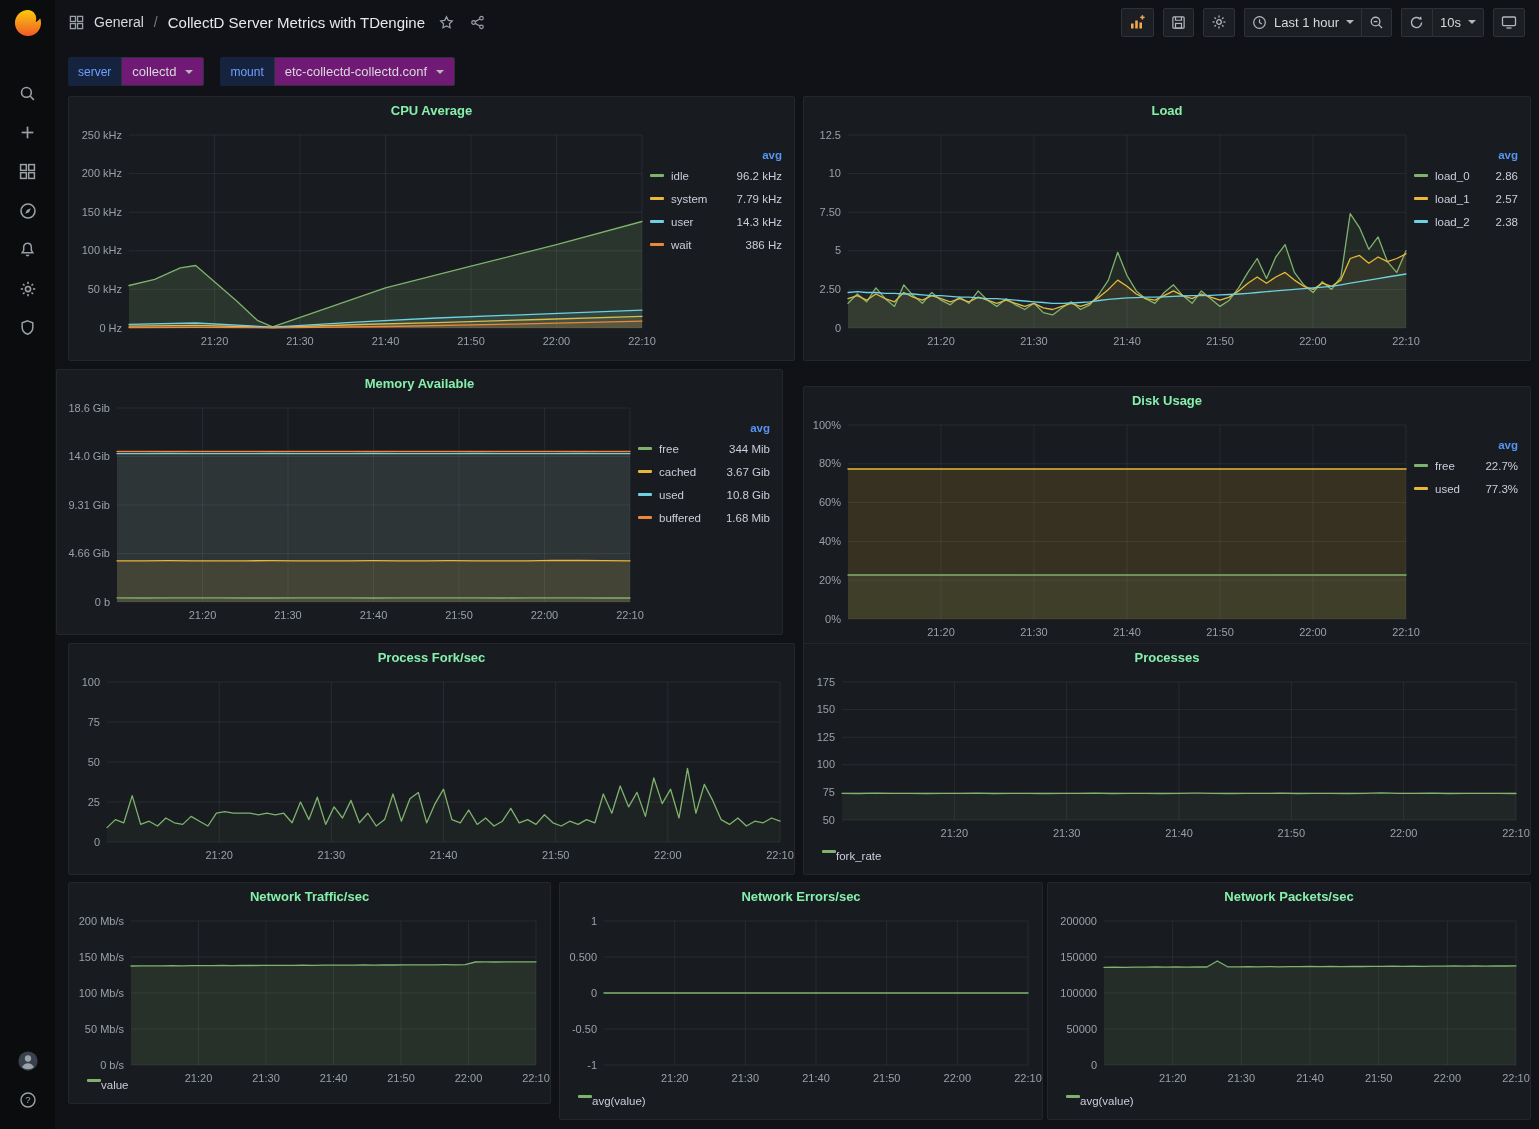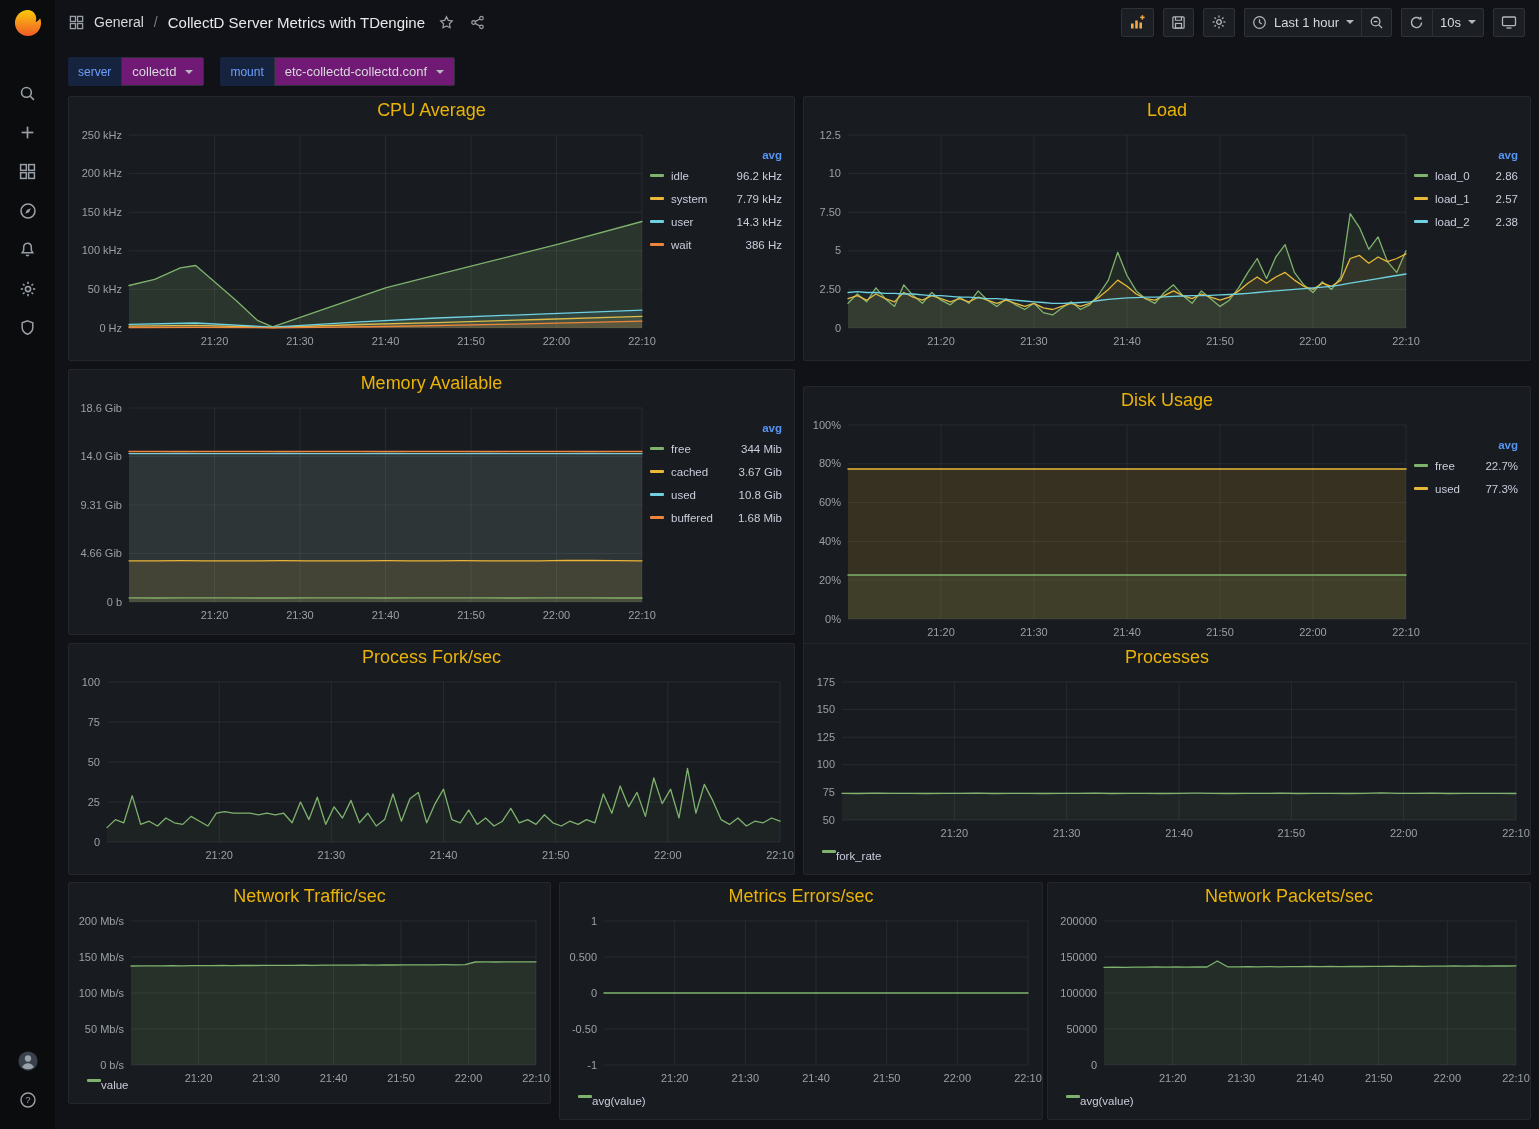--- a/index.html
+++ b/index.html
@@ -32,37 +32,37 @@
 
   
   .vars{position:absolute;left:68px;top:57px;display:flex;gap:16px;z-index:2}
   .var-chip{display:flex;height:29px}
   .var-label{background:#16233e;color:#6e9fff;display:flex;align-items:center;padding:0 10px;border-radius:2px 0 0 2px;font-size:12px}
   .var-value{background:#701a75;border:1px solid #2e3138;display:flex;align-items:center;gap:9px;padding:0 10px;border-radius:0 2px 2px 0;color:#d8d9da;cursor:pointer;font-size:13px}
 
   
   .panel{position:absolute;background:#181b1f;border:1px solid #25262b;border-radius:2px;display:flex;flex-direction:column}
   .panel-header{height:26px;display:flex;align-items:center;justify-content:center;cursor:pointer;flex:none}
-  .panel-header h2{font-size:18px;font-weight:400;color:#eab308}
+  .panel-header h2{font-size:13px;font-weight:700;color:#86efac}
   .panel-body{flex:1;display:flex;min-height:0;padding:0 4px 2px 4px}
   .panel-body.col{flex-direction:column}
   .chart-area{flex:1;position:relative;min-width:0;min-height:0}
   .legend-right{width:140px;flex:none;padding:26px 8px 0 0;font-size:11.5px}
   .legend-right.narrow{width:112px}
   .lg-head{text-align:right;color:#5794f2;margin-bottom:3px;font-weight:700}
   .lg-row{display:flex;align-items:center;gap:7px;height:23px;cursor:pointer}
   .lg-dash{width:14px;height:3px;border-radius:1px;flex:none}
   .lg-name{color:#ccccdc}
   .lg-val{margin-left:auto;color:#ccccdc}
   .legend-bottom{height:22px;flex:none;display:flex;padding-left:14px;font-size:11.5px;color:#ccccdc;cursor:pointer}
 
   
   #p0{left:68px;top:96px;width:727px;height:265px}
   #p1{left:803px;top:96px;width:728px;height:265px}
-  #p2{left:68px;top:369px;width:727px;height:266px}
+  #p2{left:56px;top:369px;width:727px;height:266px}
   #p3{left:803px;top:386px;width:728px;height:324px}
   #p4{left:68px;top:643px;width:727px;height:232px}
   #p5{left:803px;top:643px;width:728px;height:232px}
   #p6{left:68px;top:882px;width:483px;height:222px}
   #p7{left:559px;top:882px;width:484px;height:238px}
   #p8{left:1047px;top:882px;width:484px;height:238px}
 </style>
 </head>
 <body>
 
@@ -617,21 +617,21 @@
       </div>
       <div class="legend-bottom">
         <span class="lg-dash" style="background: rgb(126, 178, 109);"></span>
         <span class="lg-name">value</span>
       </div>
     </div>
 </section>
 
 <section class="panel" id="p7">
   <header class="panel-header">
-      <h2>Metrics Errors/sec</h2>
+      <h2>Network Errors/sec</h2>
     </header>
   <div class="panel-body col">
       <div class="chart-area">
         <svg width="474" height="186">
           <line x1="40" x2="464" y1="156" y2="156" stroke="rgba(204,204,220,0.09)" stroke-width="1"></line>
           <text x="33" y="159.5" fill="#9aa0a7" font-size="11" text-anchor="end">-1</text>
           <line x1="40" x2="464" y1="120" y2="120" stroke="rgba(204,204,220,0.09)" stroke-width="1"></line>
           <text x="33" y="123.5" fill="#9aa0a7" font-size="11" text-anchor="end">-0.50</text>
           <line x1="40" x2="464" y1="84" y2="84" stroke="rgba(204,204,220,0.09)" stroke-width="1"></line>
           <text x="33" y="87.5" fill="#9aa0a7" font-size="11" text-anchor="end">0</text>

